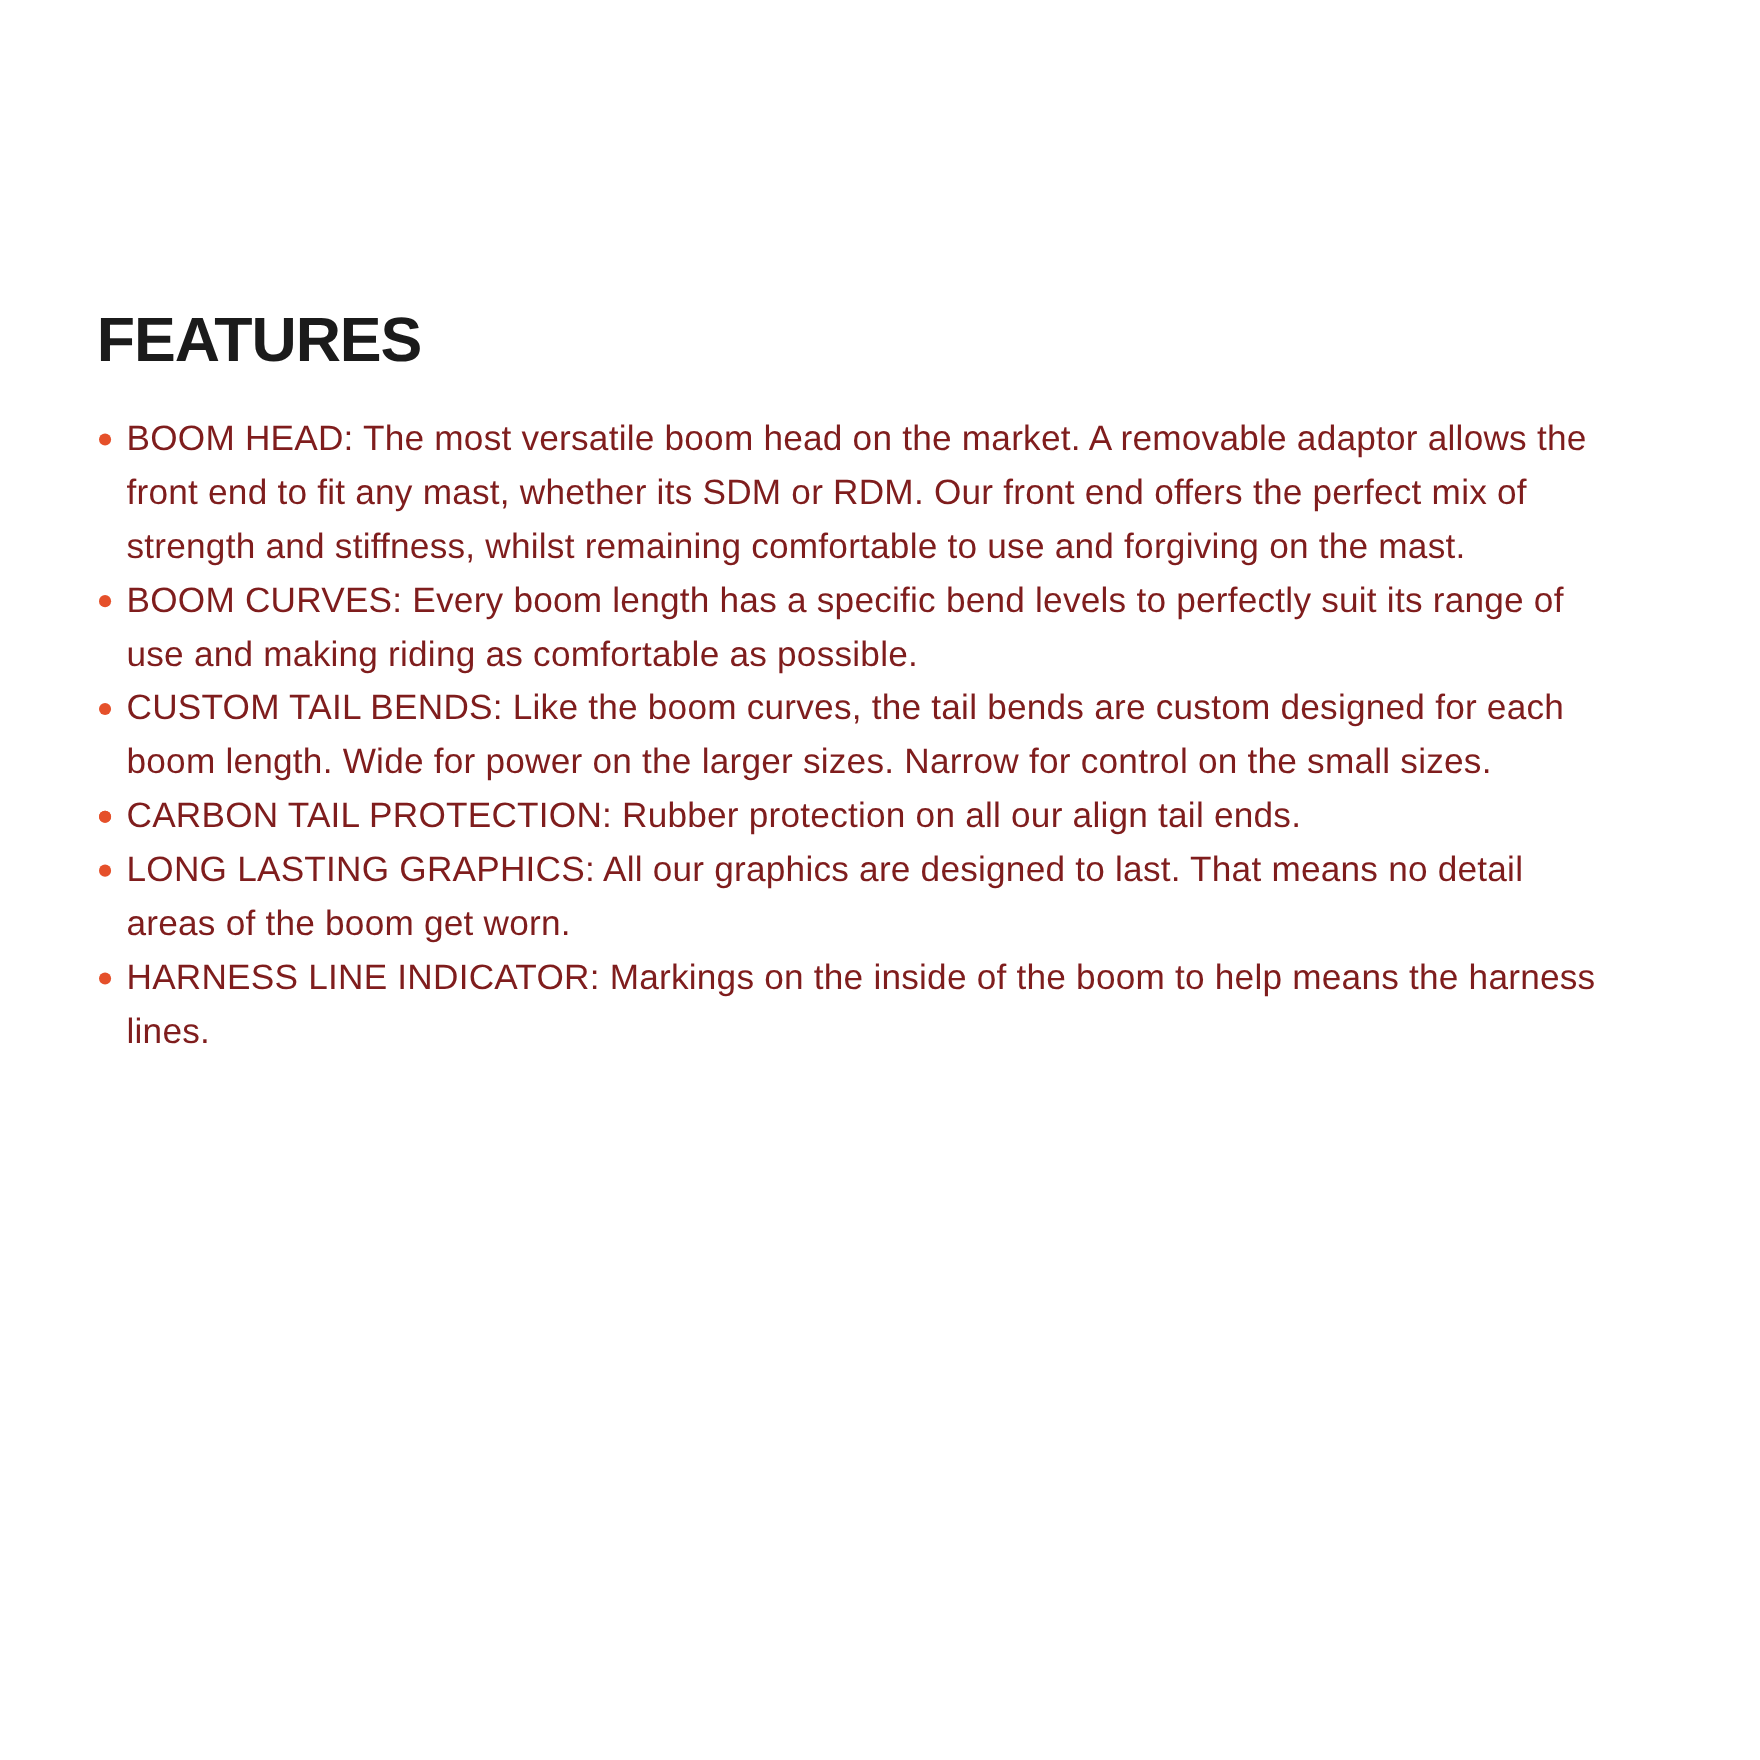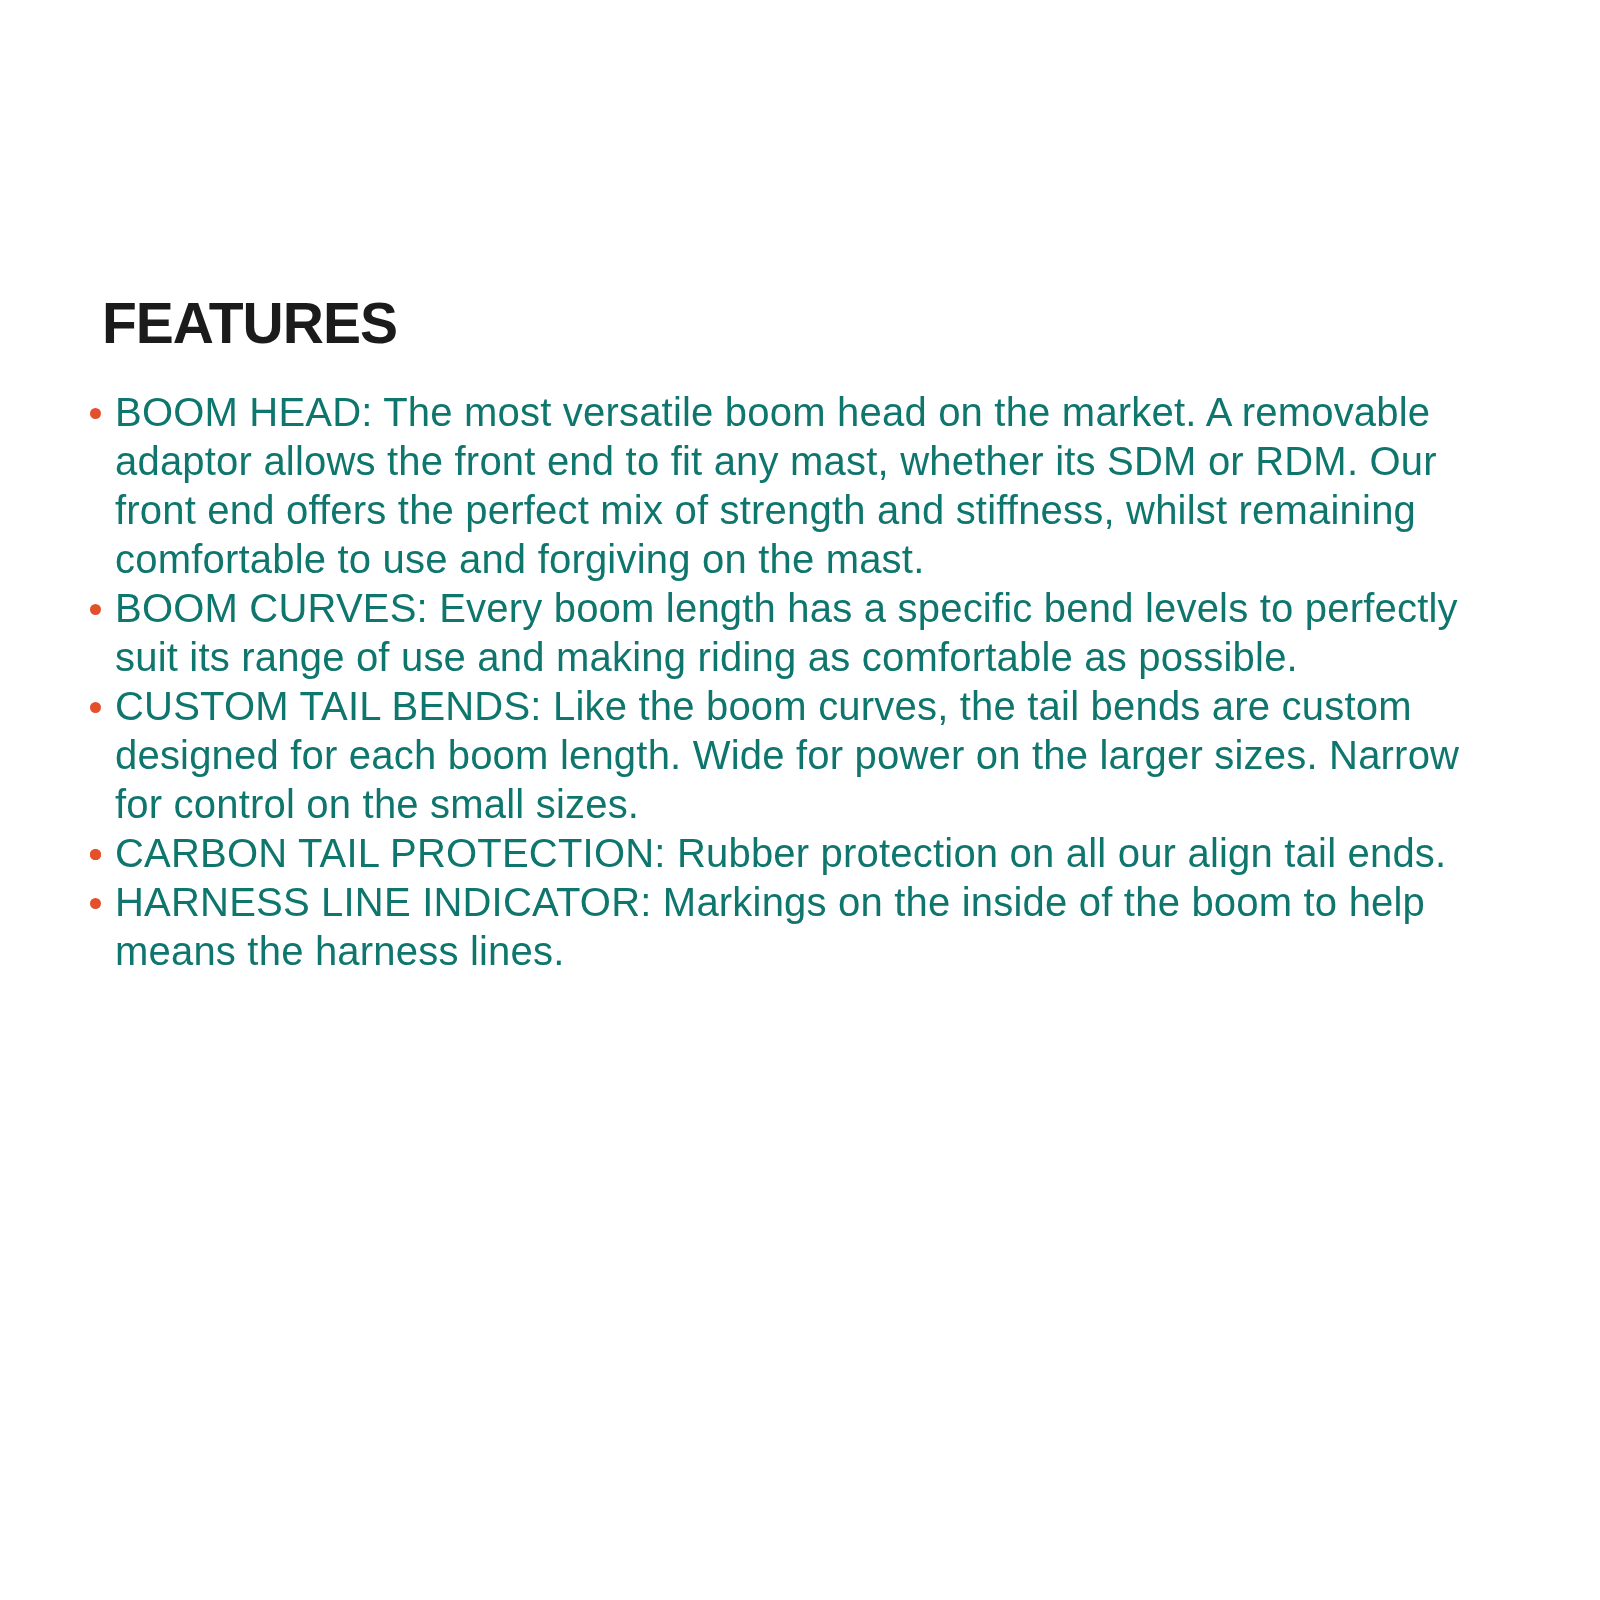--- a/index.html
+++ b/index.html
@@ -14,37 +14,37 @@
     font-family: "Liberation Sans", sans-serif;
     overflow: hidden;
   }
   .features-section {
     position: absolute;
     left: 88px;
     top: 281px;
     width: 1410px;
   }
   .features-heading {
-    margin: 14px;
+    margin: 0;
     font-family: "Liberation Sans", sans-serif;
     font-weight: 700;
     font-size: 57px;
     line-height: 1;
     letter-spacing: -1px;
     color: #1b1b1b;
   }
   .features-list {
     list-style: none;
     margin: 36px 0 0 0;
     padding: 0;
     max-width: 1385px;
-    font-size: 40px;
+    font-size: 32px;
     line-height: 49px;
     letter-spacing: 0.2px;
-    color: #0f766e;
+    color: #7f1d1d;
   }
   .feature-item {
     position: relative;
     padding-left: 27px;
   }
   .bullet-dot {
     position: absolute;
     left: 2px;
     top: 20px;
     width: 11px;
@@ -74,16 +74,20 @@
     </li>
     <li class="feature-item">
       <span class="bullet-dot"></span>
     </li>
     <li class="feature-item">
       <span class="bullet-dot"></span>
       <span>CARBON TAIL PROTECTION: Rubber protection on all our align tail ends.</span>
     </li>
     <li class="feature-item">
       <span class="bullet-dot"></span>
+      <span>LONG LASTING GRAPHICS: All our graphics are designed to last. That means no detail areas of the boom get worn.</span>
+    </li>
+    <li class="feature-item">
+      <span class="bullet-dot"></span>
       <span>HARNESS LINE INDICATOR: Markings on the inside of the boom to help means the harness lines.</span>
     </li>
   </ul>
 </section>
 
 </body></html>

